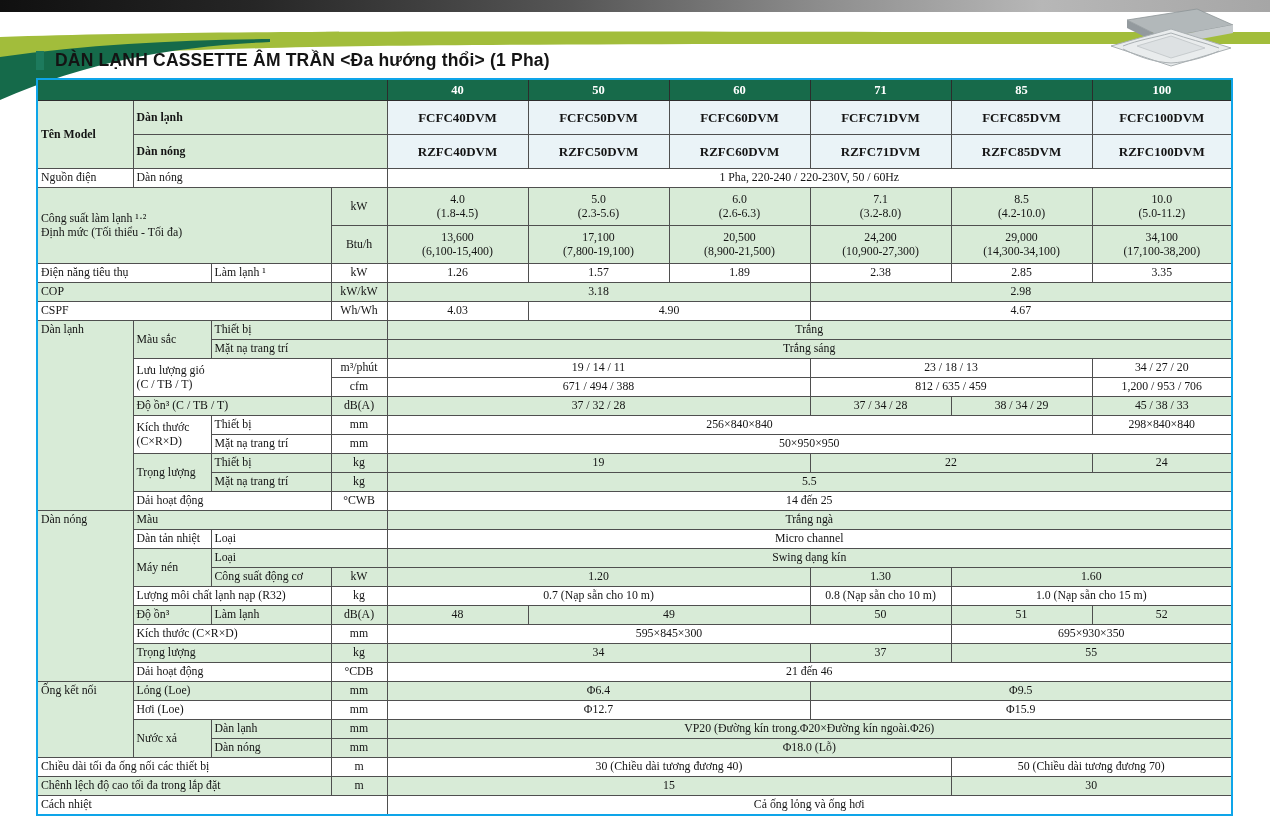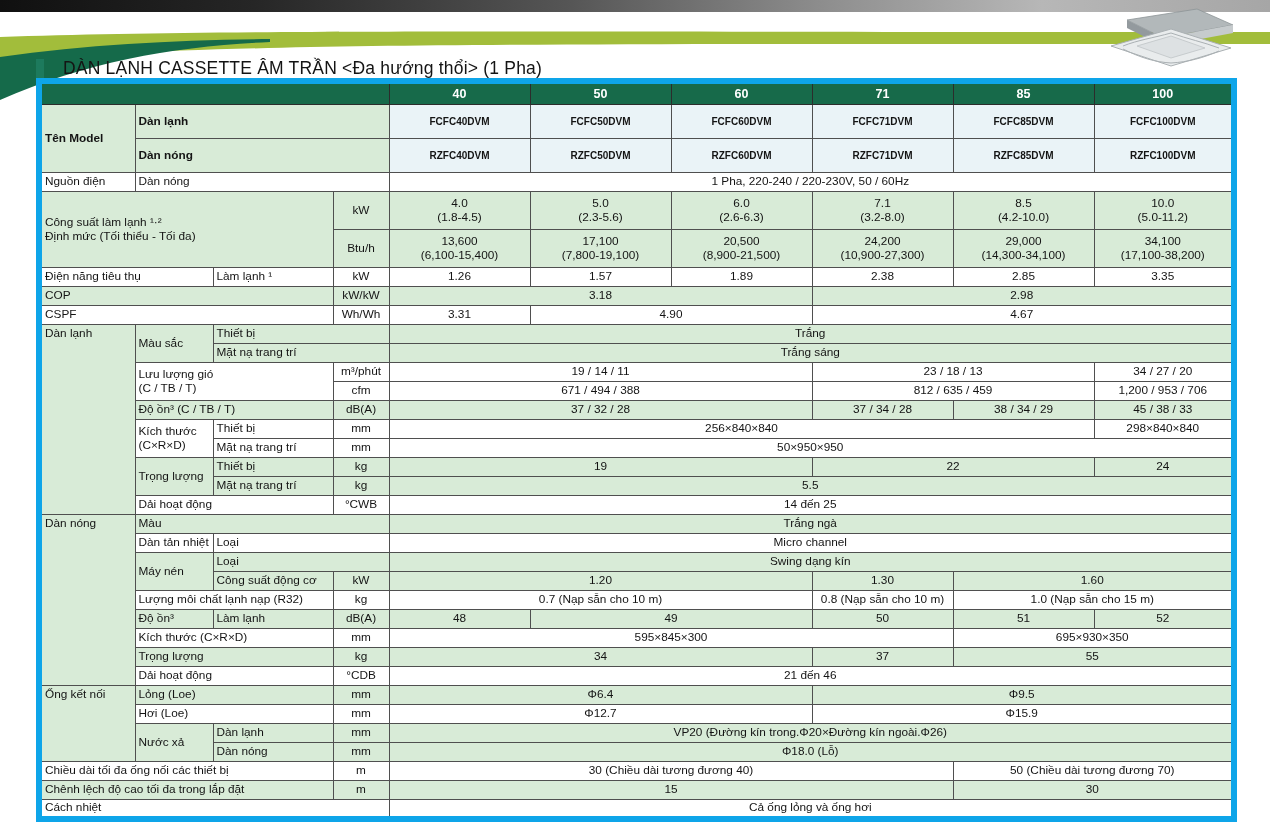--- a/index.html
+++ b/index.html
@@ -7,37 +7,37 @@
     width:1270px;height:839px;position:relative;background:#fff;
     font-family:"Liberation Sans",sans-serif;overflow:hidden;
   }
   .topbar{
     position:absolute;top:0;left:0;width:1270px;height:12px;
     background:linear-gradient(90deg,#101010 0%,#262626 20%,#565656 45%,#8e8e8e 65%,#b7b7b7 82%,#a6a6a6 100%);
   }
   .swoosh{position:absolute;top:0;left:0;pointer-events:none}
   .title-wrap{position:absolute;left:36px;top:46px;display:flex;align-items:center;gap:7px}
   .title-marker{width:8px;height:19px;background:#1d7a5d}
-  .title-text{margin:12px;font-size:17.5px;font-weight:normal;color:#141414;letter-spacing:.2px;white-space:nowrap}
+  .title-text{margin:4px;font-size:17.5px;font-weight:bold;color:#141414;letter-spacing:.2px;white-space:nowrap}
   .cassette{position:absolute;left:1093px;top:2px}
   table{
     position:absolute;left:36px;top:78px;width:1196px;
-    border-collapse:collapse;table-layout:fixed;border:6px solid #0ea5e9;
+    border-collapse:collapse;table-layout:fixed;border:2px solid #0ea5e9;font-family:Liberation Serif, serif;
   }
   td,th{
     border:1px solid #4f4f4f;font-size:11.8px;color:#141414;line-height:1.18;
     padding:0 3px;text-align:center;white-space:pre-line;overflow:hidden;
   }
   th{background:#176a4a;color:#fff;font-size:12.5px;height:20px;font-weight:bold;border-color:#2c2c2c}
   tr{height:19px}
   tr.h-md{height:34px}
   tr.h-lg{height:38px}
   td.lab,td.sec{text-align:left;}
   td.sec{vertical-align:top;padding-top:2px}
-  td.model{font-size:10px}
+  td.model{font-size:13px}
   .bg-g{background:#d8ebd7}
   .bg-w{background:#ffffff}
   .bg-m{background:#eaf3f7}
   .b{font-weight:bold}
 </style>
 </head>
 <body>
 
 <div class="topbar"></div>
 
@@ -154,21 +154,21 @@
       </tr>
       <tr>
         <td colspan="3" rowspan="1" class="lab bg-g">COP</td>
         <td colspan="1" rowspan="1" class="unit bg-g">kW/kW</td>
         <td colspan="3" rowspan="1" class="val bg-g">3.18</td>
         <td colspan="3" rowspan="1" class="val bg-g">2.98</td>
       </tr>
       <tr>
         <td colspan="3" rowspan="1" class="lab bg-w">CSPF</td>
         <td colspan="1" rowspan="1" class="unit bg-w">Wh/Wh</td>
-        <td colspan="1" rowspan="1" class="val bg-w">3.31</td>
+        <td colspan="1" rowspan="1" class="val bg-w">4.03</td>
         <td colspan="2" rowspan="1" class="val bg-w">4.90</td>
         <td colspan="3" rowspan="1" class="val bg-w">4.67</td>
       </tr>
       <tr>
         <td colspan="1" rowspan="10" class="sec bg-g">Dàn lạnh</td>
         <td colspan="1" rowspan="2" class="lab bg-g">Màu sắc</td>
         <td colspan="2" rowspan="1" class="lab bg-g">Thiết bị</td>
         <td colspan="6" rowspan="1" class="val bg-g">Trắng</td>
       </tr>
       <tr>

